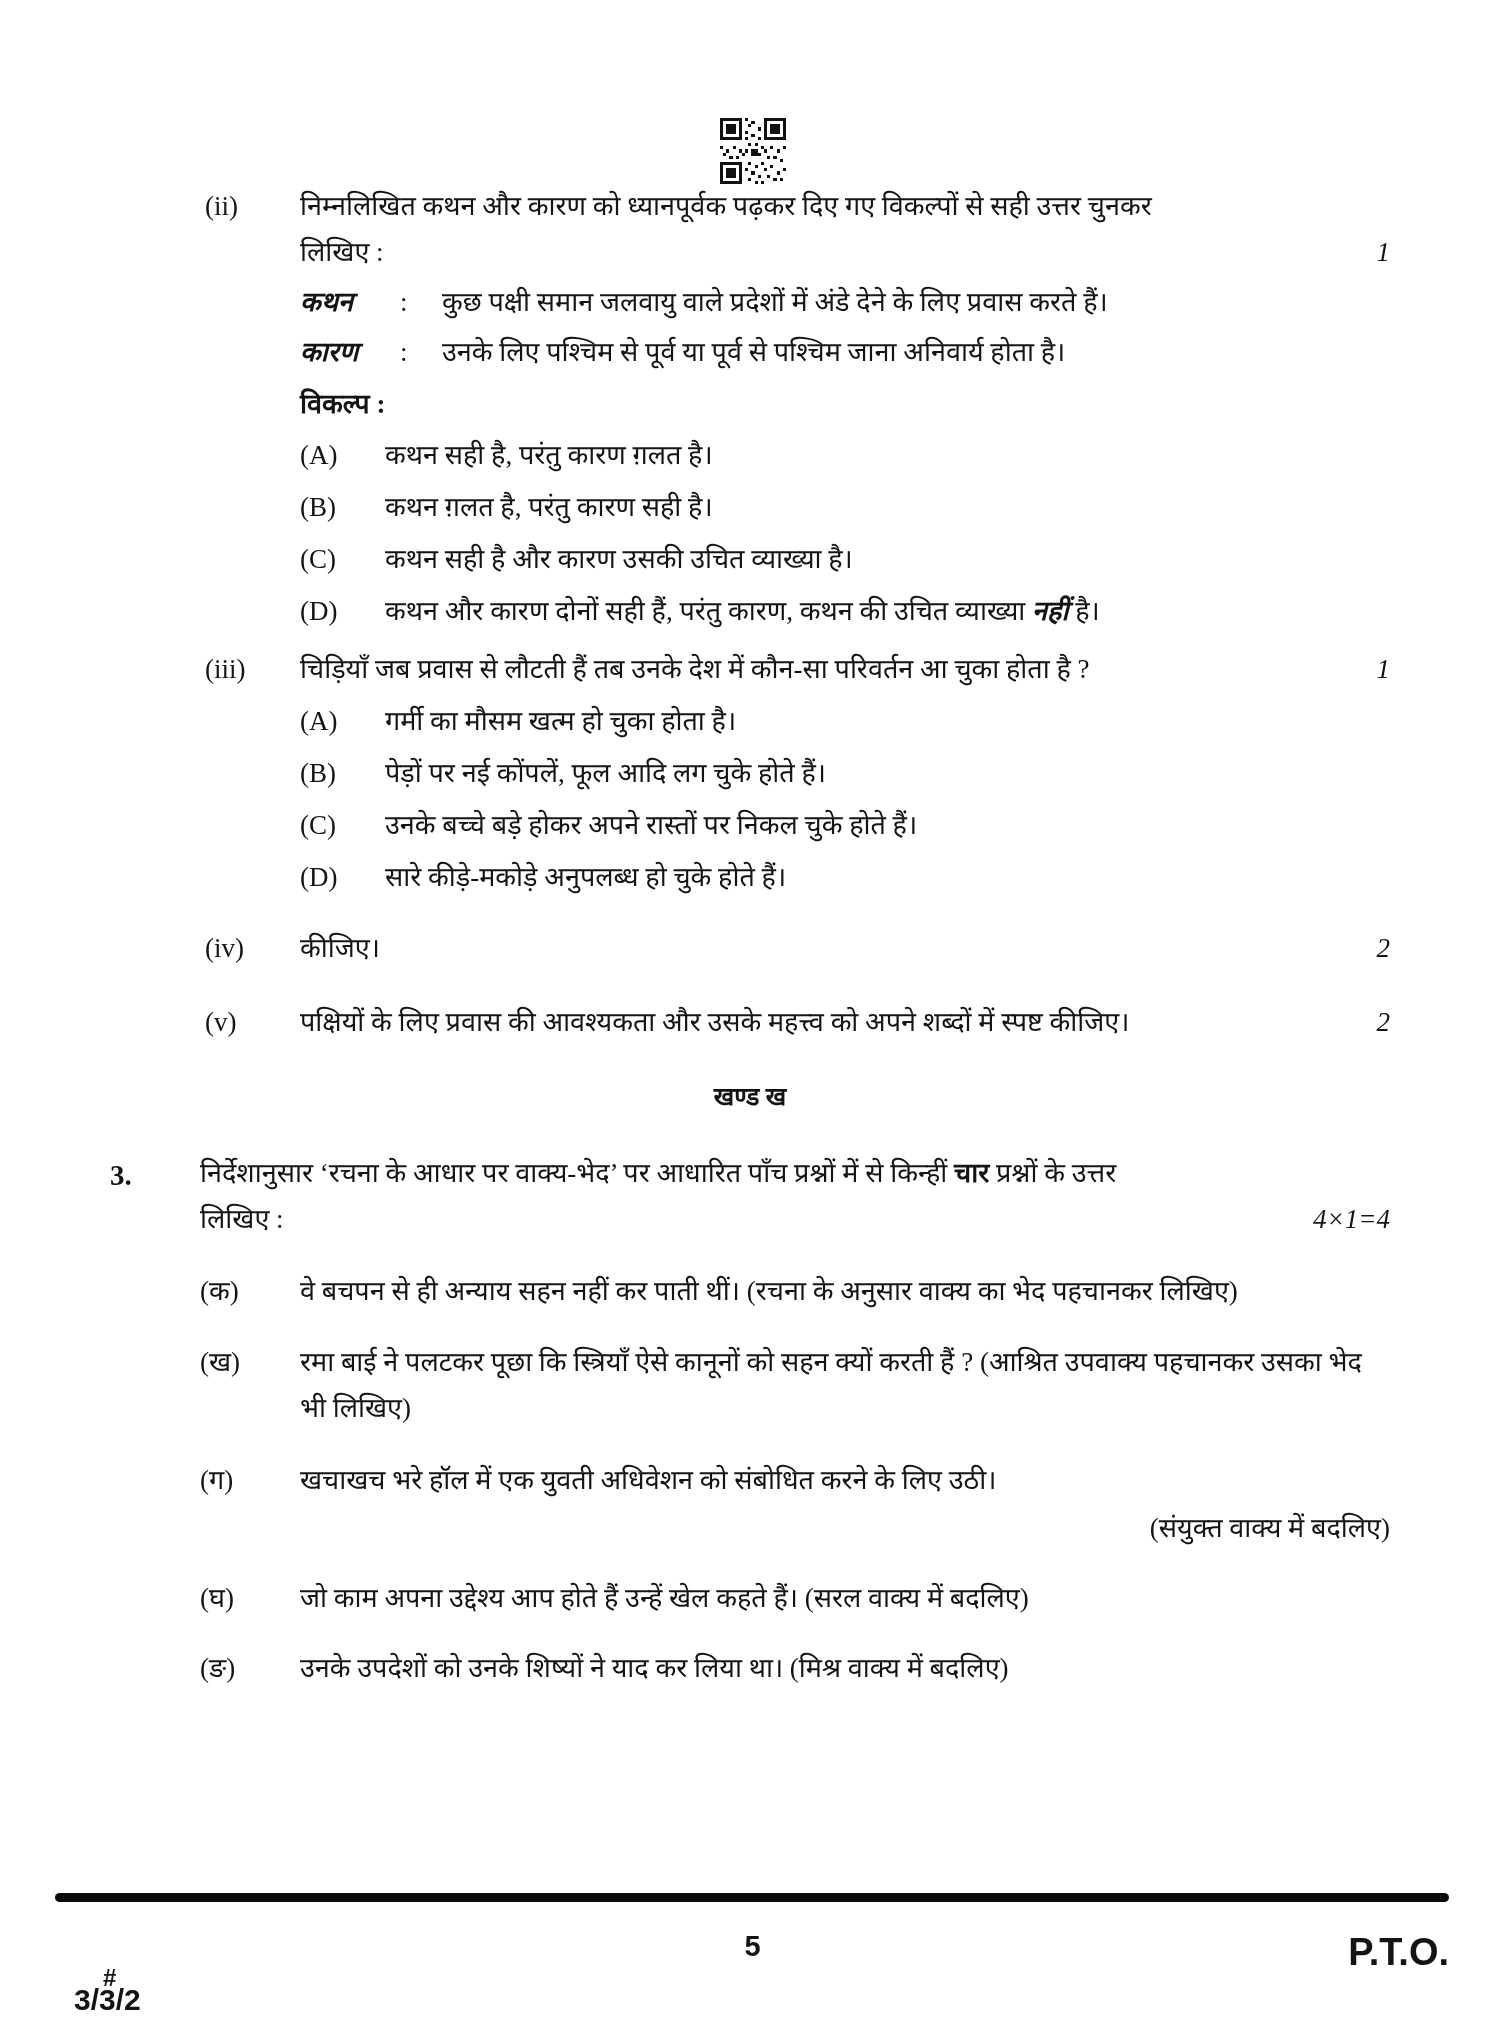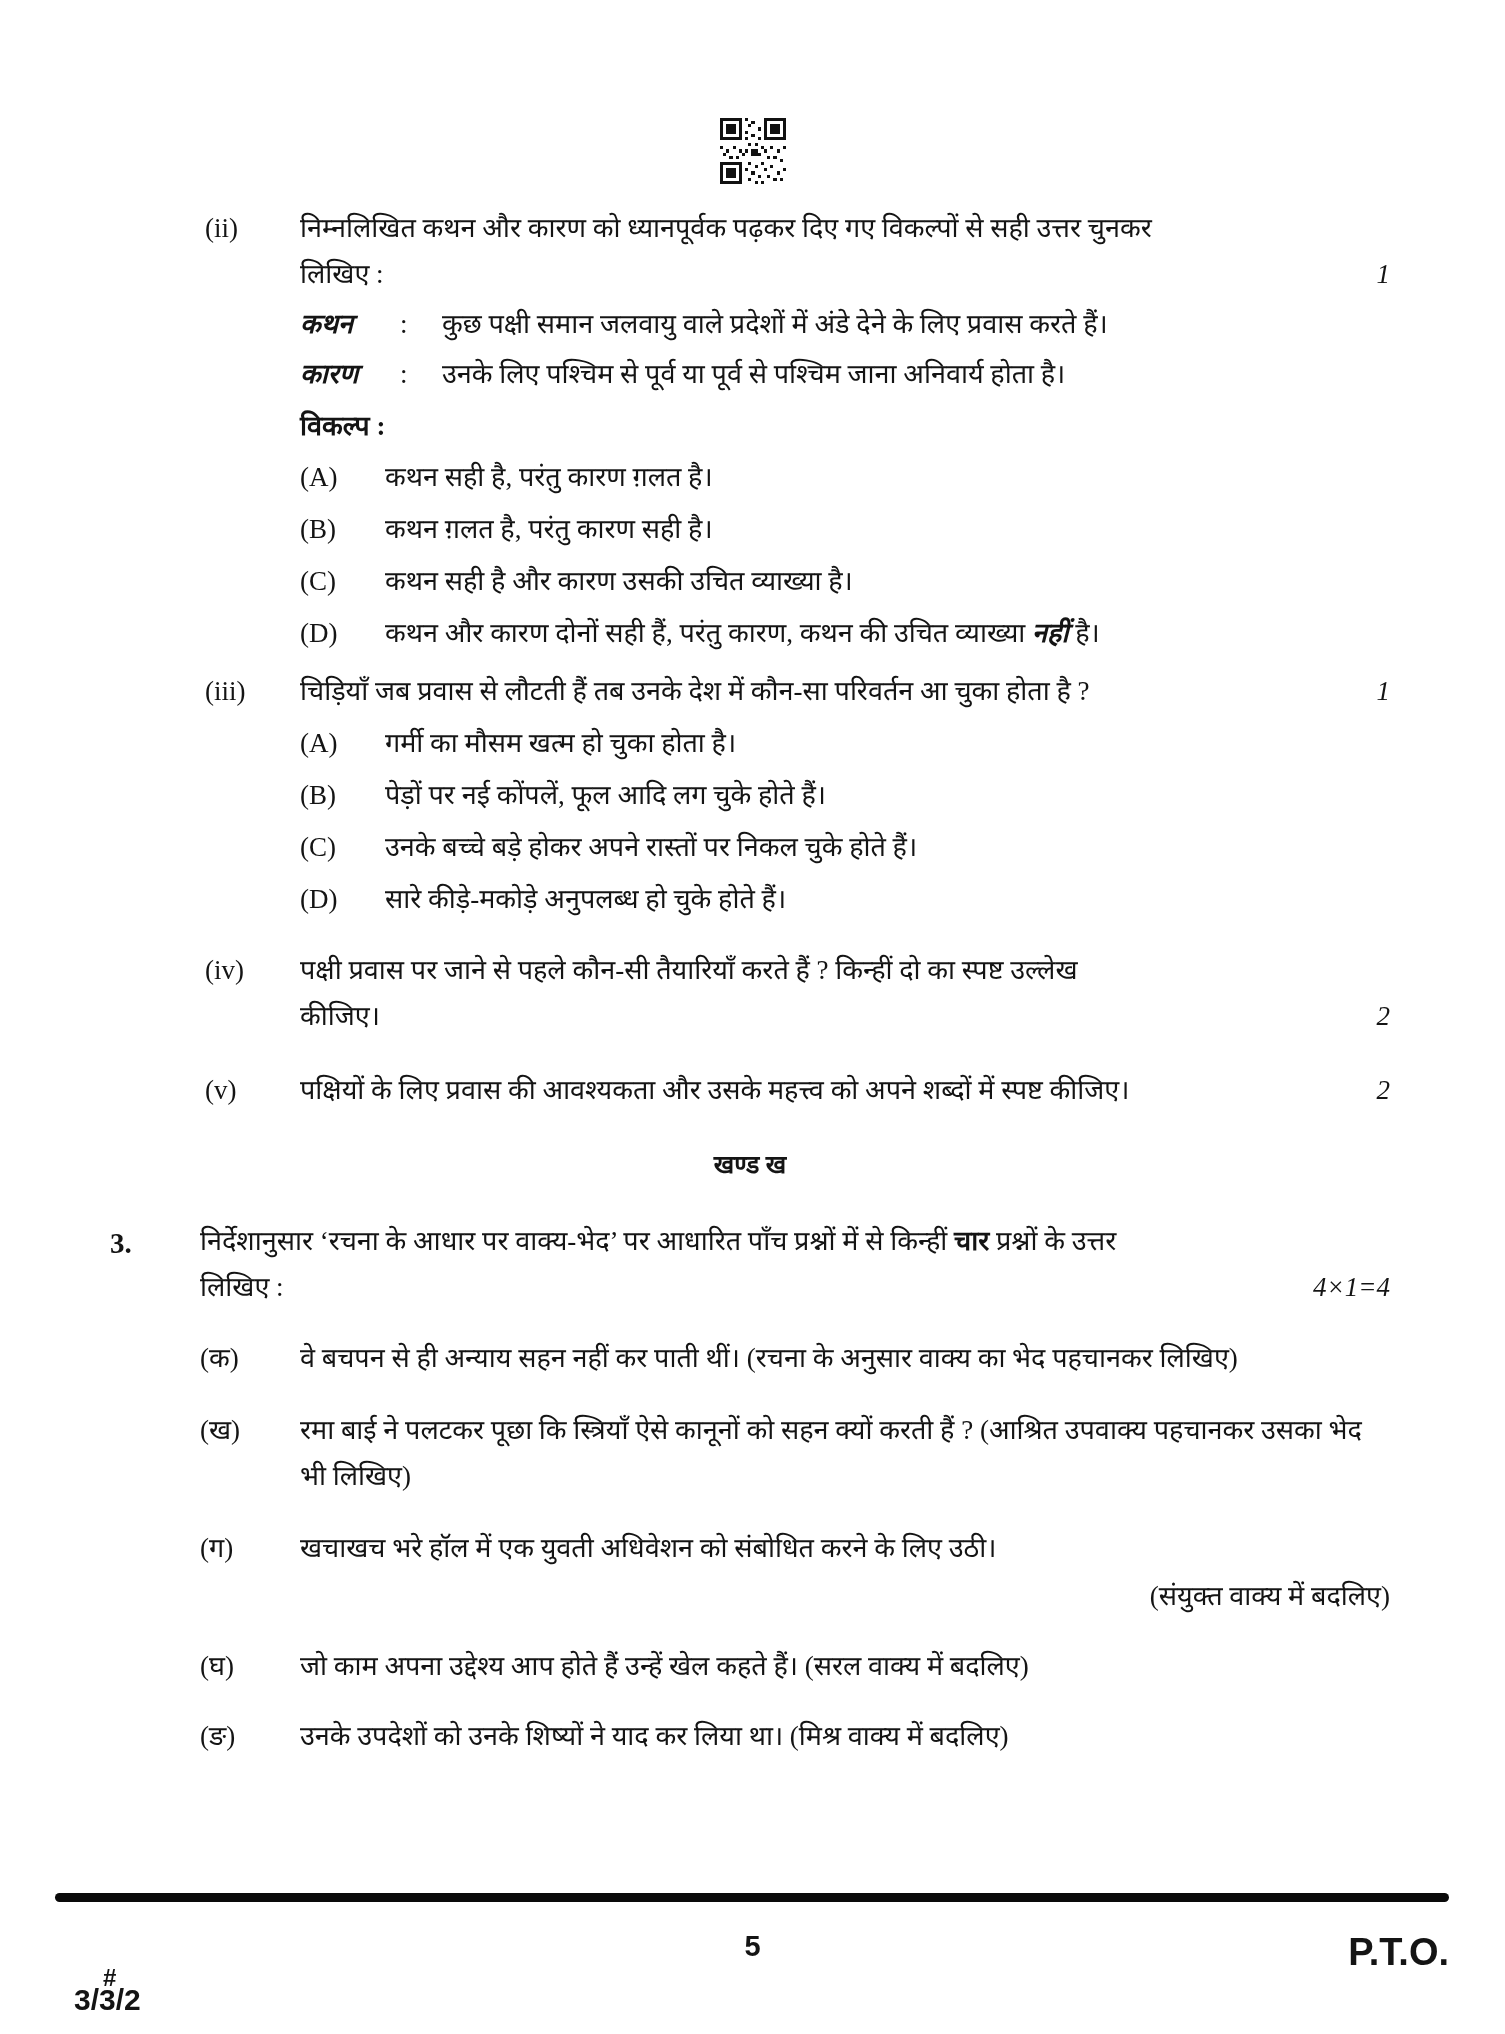--- a/index.html
+++ b/index.html
@@ -7,21 +7,21 @@
   .page {
     position:relative; width:1505px; height:2034px; margin:0 auto;
     background:#ffffff; color:#141414;
     font-family:"Liberation Serif","DejaVu Serif",serif;
     font-size:27px; line-height:1.7; overflow:hidden;
   }
   .qr-wrap { padding-top:118px; display:flex; justify-content:center; }
   .content { padding:0 115px 0 110px; }
 
   .part { display:flex; padding-left:95px; }
-  .mt-ii  { margin-top:22px; }
+  .mt-ii  { }
   .mt-iii { margin-top:12px; }
   .mt-iv  { margin-top:26px; }
   .mt-v   { margin-top:28px; }
   .plabel { width:95px; flex-shrink:0; }
   .pbody  { flex:1; min-width:0; }
 
   .qrow { display:flex; justify-content:space-between; align-items:flex-start; }
   .marks { font-style:italic; padding-left:12px; white-space:nowrap; }
 
   .ar-row { display:flex; margin-top:4px; }
@@ -194,21 +194,20 @@
         <div class="opt">
           <span class="olabel">(D)</span>
           <span class="otext">सारे कीड़े-मकोड़े अनुपलब्ध हो चुके होते हैं।</span>
         </div>
       </div>
     </div>
 
     <div class="part mt-iv">
       <div class="plabel">(iv)</div>
       <div class="pbody">
-        <div>पक्षी प्रवास पर जाने से पहले कौन-सी तैयारियाँ करते हैं ? किन्हीं दो का स्पष्ट उल्लेख</div>
         <div class="qrow">
           <span>कीजिए।</span>
           <span class="marks">2</span>
         </div>
       </div>
     </div>
 
     <div class="part mt-v">
       <div class="plabel">(v)</div>
       <div class="pbody">

